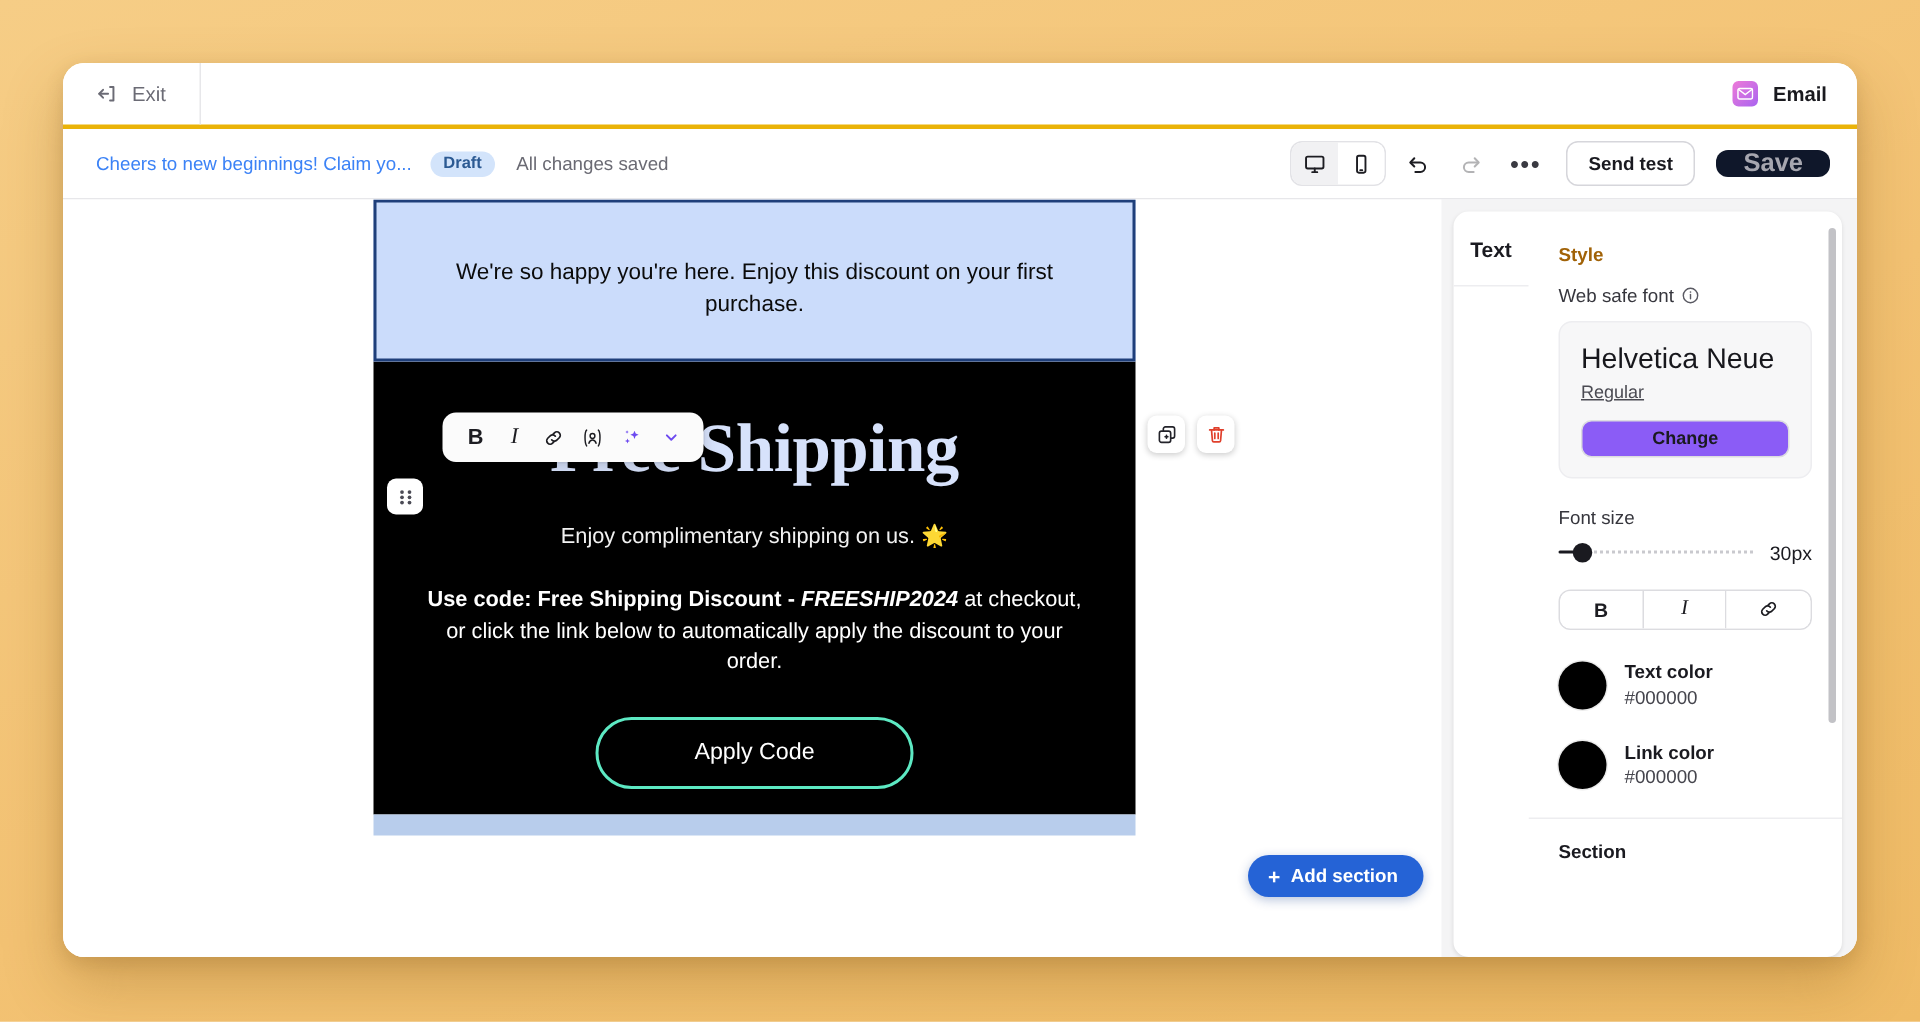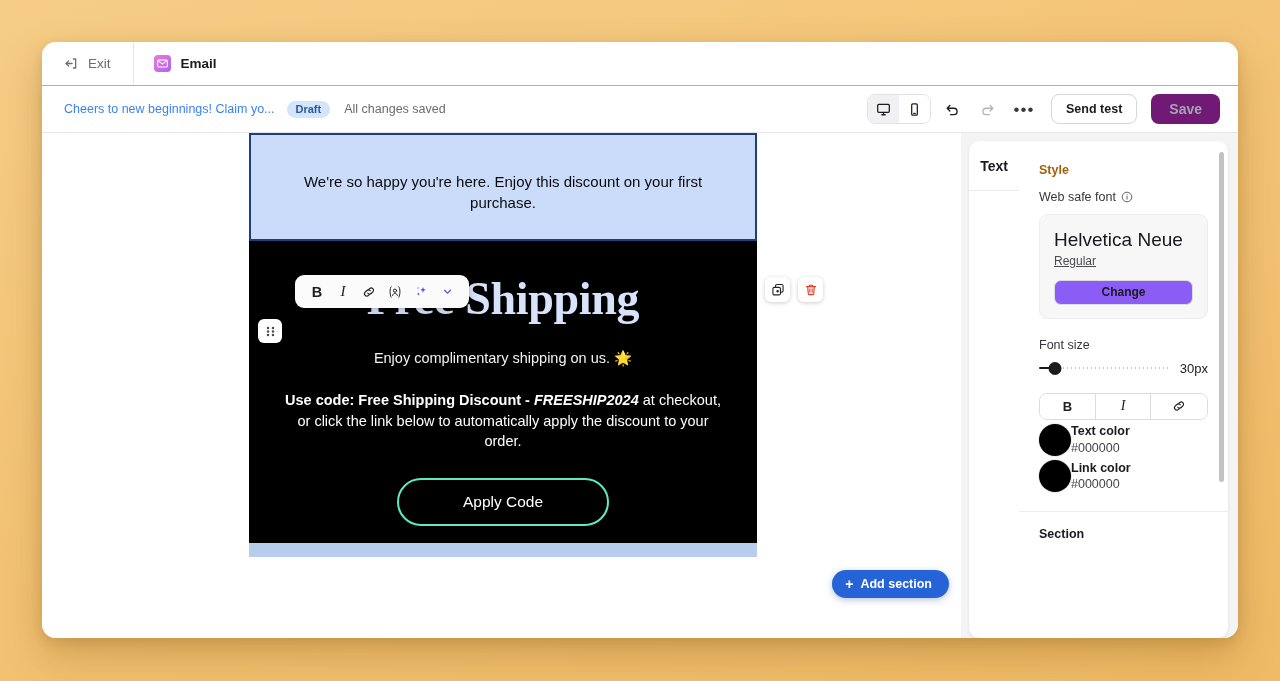--- a/index.html
+++ b/index.html
@@ -23,22 +23,23 @@
     border-radius: 14px;
     box-shadow: 0 18px 40px rgba(130, 85, 20, 0.30), 0 4px 12px rgba(120,80,20,.18);
     overflow: hidden;
     display: flex; flex-direction: column;
   }
 
   
   .tabstrip {
     height: 44px; flex: 0 0 44px;
     display: flex; align-items: stretch;
-    border-bottom: 1px solid #eab308;
+    border-bottom: 3px solid #eab308;
     background: #fff;
+    justify-content: space-between;
   }
   .tab-exit {
     display: flex; align-items: center; gap: 9px;
     padding: 0 22px 0 22px;
     border-right: 1px solid #e7e7ea;
     color: #6b6b75; font-size: 13.5px;
     cursor: pointer;
   }
   .tab-exit .exit-ico { width: 15px; height: 15px; display:block; }
   .tab-email {
@@ -96,24 +97,24 @@
   .dots { font-size: 17px; color: #3a3a42; letter-spacing: 1px; line-height: 5px; }
   .btn-outline {
     height: 30px; padding: 0 14px;
     border: 1px solid #d6d6db; border-radius: 8px;
     background: #fff; color: #1a1a20;
     font-size: 12.5px; font-weight: 700; font-family: inherit;
     display: flex; align-items: center; cursor: pointer;
     margin-left: 6px;
   }
   .btn-save {
-    height: 30px; padding: 0 18px;
+    height: 18px; padding: 0 18px;
     border: none; border-radius: 8px;
-    background: #701a75; color: #a6a6af;
-    font-size: 14px; font-weight: 700; font-family: inherit;
+    background: #0f172a; color: #a6a6af;
+    font-size: 17px; font-weight: 700; font-family: inherit;
     display: flex; align-items: center; cursor: default;
     margin-left: 8px;
   }
 
   
   .bodyrow { flex: 1 1 auto; display: flex; min-height: 0; position: relative; }
 
   
   .canvas {
     flex: 1 1 auto; position: relative;
@@ -292,21 +293,21 @@
   .bil-btn {
     flex: 1 1 33.33%; height: 25px;
     display: flex; align-items: center; justify-content: center;
     background: #fff; cursor: pointer; font-size: 13px; color: #1d1d22;
     border-right: 1px solid #dcdce0;
   }
   .bil-btn:last-child { border-right: none; }
   .bil-btn.b { font-weight: 700; }
   .bil-btn.i { font-style: italic; font-family: "Liberation Serif", serif; font-size:14px; }
   .color-row {
-    margin-top: 3px; display: flex; align-items: center; 
+    margin-top: 20px; display: flex; align-items: center; gap: 12px;
   }
   .swatch {
     width: 32px; height: 32px; border-radius: 50%;
     flex: 0 0 32px; cursor: pointer;
     box-shadow: 0 0 0 1px rgba(0,0,0,.08);
   }
   .color-name { font-size: 12.5px; font-weight: 700; color: #1a1a20; line-height:1.35; }
   .color-hex { font-size: 12.5px; color: #45454d; line-height:1.35; }
   .panel-div { margin: 18px -20px 0; border-top: 1px solid #ededf0; }
   .section-head {

